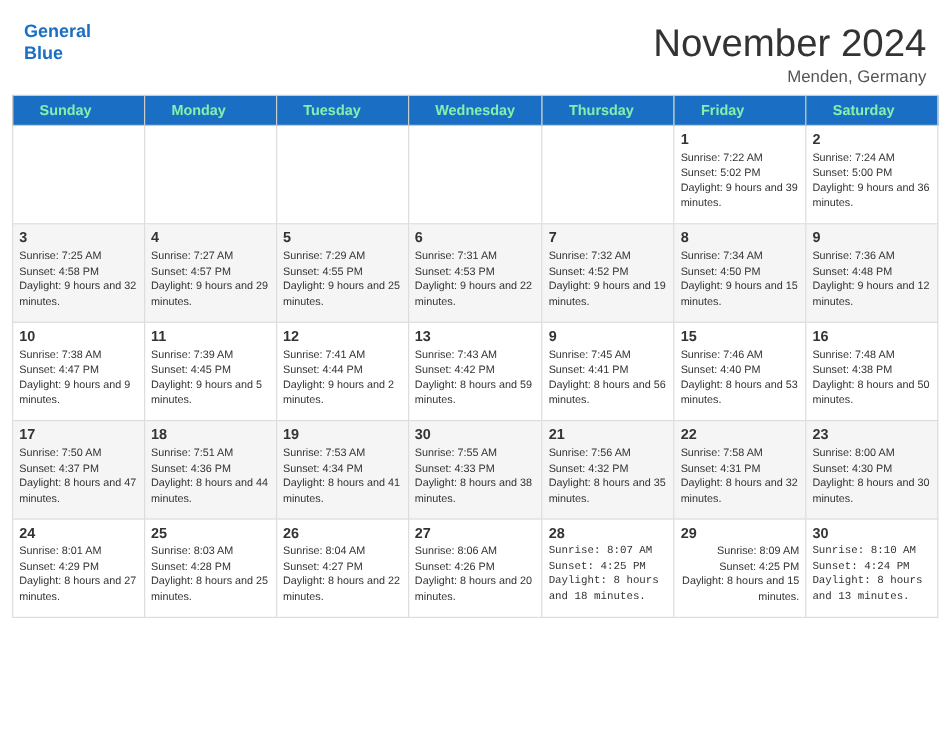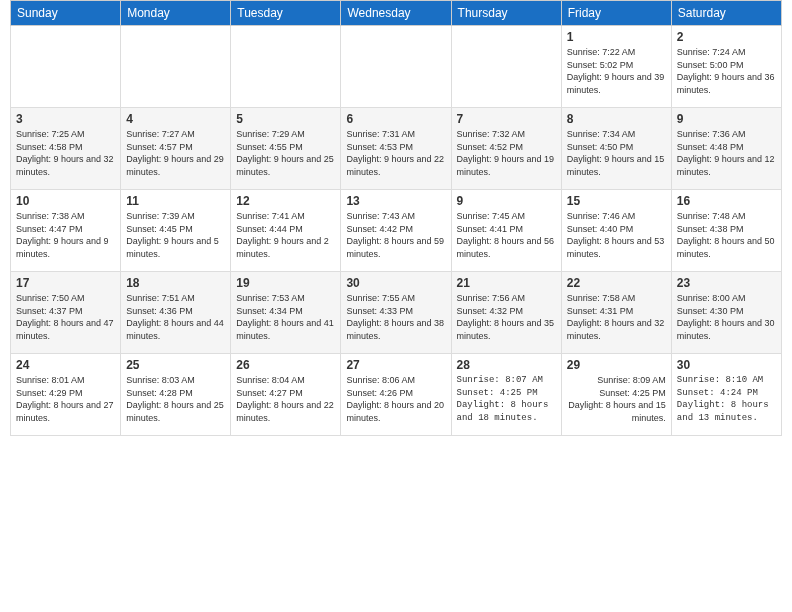--- a/index.html
+++ b/index.html
@@ -12,24 +12,24 @@
     .logo { display: flex; align-items: center; gap: 4px; }
     
     .title-block { text-align: right; }
     .month-title { font-size: 32px; color: #333; font-weight: normal; }
     .location { font-size: 14px; color: #555; }
     
     .calendar { width: 100%; border-collapse: collapse; margin: 0 0 0 0; }
     
     .calendar thead tr th {
       background: #1a6fc4;
-      color: #ffffff;
+      color: #86efac;
       font-size: 12px;
-      font-weight: normal;
-      padding: 5px 6px;
+      font-weight: bold;
+      padding: 5px 22px;
       border: 1px solid #ccc;
       text-align: left;
     }
     
     .calendar tbody tr td {
       border: 1px solid #ddd;
       vertical-align: top;
       padding: 4px 5px;
       width: calc(100% / 7);
       font-size: 9.5px;
@@ -46,20 +46,35 @@
     .day-number { font-size: 12px; font-weight: bold; display: block; margin-bottom: 2px; }
     .day-info { font-size: 9px; line-height: 1.4; color: #333; }
     .empty { background: #fff !important; }
     
     .calendar-wrap { padding: 0 10px 10px 10px; }
   </style>
 </head>
 <body>
 
 <div class="page">
+  <div class="header">
+    <div class="logo">
+
+      <div>
+        <div style="font-size:15px;font-weight:bold;color:#333;line-height:1.2;">
+          <span style="color:#1a6fc4;">General</span>
+        </div>
+        <div style="font-size:15px;font-weight:bold;color:#1a6fc4;line-height:1.2;">Blue</div>
+      </div>
+    </div>
+    <div class="title-block">
+      <div class="month-title">November 2024</div>
+      <div class="location">Menden, Germany</div>
+    </div>
+  </div>
 
   <div class="calendar-wrap">
     <table class="calendar">
       <thead>
         <tr>
           <th>Sunday</th>
           <th>Monday</th>
           <th>Tuesday</th>
           <th>Wednesday</th>
           <th>Thursday</th>

